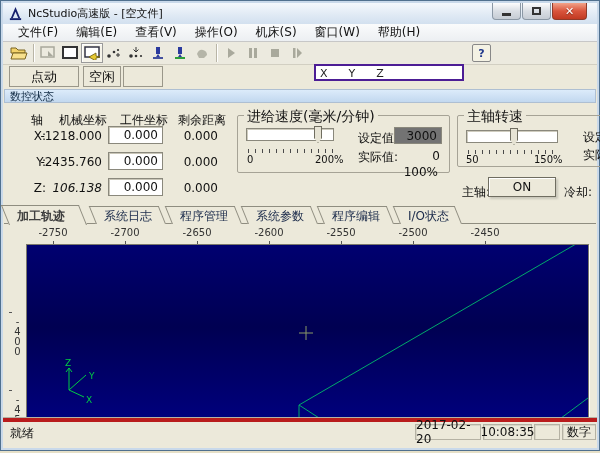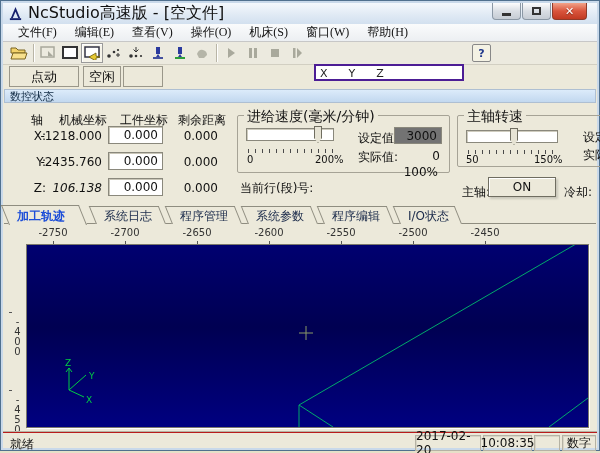--- a/index.html
+++ b/index.html
@@ -5,34 +5,34 @@
   * { margin:0; padding:0; box-sizing:border-box; }
   html,body { width:600px; height:453px; background:#e6e0c8; font-family:"DejaVu Sans","Liberation Sans",sans-serif; overflow:hidden; }
   #window { position:absolute; left:0; top:0; width:600px; height:451px;
     border:1px solid #50708e; background:#ece9da;
     box-shadow: inset 0 0 0 2px #c9d9ea; }
 
   
   #titlebar { position:absolute; left:2px; top:2px; right:2px; height:21px;
     background:linear-gradient(#f4f8fc,#dfe9f4 60%,#d2e0ef); display:flex; align-items:center; }
   #app-icon { width:15px; height:15px; margin:0 5px 0 5px; }
-  #title-text { font-size:16px; color:#111;text-align:center; }
+  #title-text { font-size:11px; color:#111;text-align:center; }
   #win-buttons { position:absolute; right:10px; top:0; display:flex; }
   .winbtn { width:29px; height:17px; border:1px solid #8b98a5; border-top:none;
     background:linear-gradient(#fdfdfd,#d9dee4 50%,#c5ccd4); border-radius:0 0 4px 4px;
     display:flex; align-items:center; justify-content:center; margin-left:1px; }
   .winbtn.close { width:35px; background:linear-gradient(#f2a389,#d9553d 50%,#c13a22); border-color:#8e3b2a; }
   .glyph-min { width:9px; height:3px; background:#333; margin-top:6px; }
   .glyph-max { width:9px; height:8px; border:2px solid #333; }
   .glyph-x { color:#fff; font-size:11px; font-weight:bold; line-height:1; text-shadow:0 1px 1px #7c2a18; }
 
   
   #menubar { position:absolute; left:2px; top:23px; right:2px; height:18px;
     background:linear-gradient(#fafbfc,#eceff2); border-bottom:1px solid #c7c7c7;
-    display:flex; align-items:center; padding-left:6px;font-family:Liberation Serif, serif; }
+    display:flex; align-items:center; padding-left:6px; }
   .menu-item { font-size:12px; color:#111; padding:1px 9px; }
 
   
   #toolbar { position:absolute; left:2px; top:41px; right:2px; height:23px;
     background:#eceadf; border-bottom:1px solid #d2cfc2; display:flex; align-items:center; padding-left:5px; }
   .tbtn { width:22px; height:20px; display:flex; align-items:center; justify-content:center; }
   .tbtn.pressed { border:1px solid #9a9a9a; background:#f6f4ea; box-shadow:inset 1px 1px 0 #fff; }
   .tsep { width:1px; height:18px; background:#b9b5a6; margin:0 3px; box-shadow:1px 0 0 #fff; }
   #axis-display { width:150px; height:17px; background:#fff; border:2px solid #4c1d95;
     font-size:11px; color:#222; padding:1px 4px; white-space:pre; margin-left:6px;margin-top:38px; }
@@ -74,37 +74,37 @@
     font-size:12px; color:#111; display:flex; align-items:center; justify-content:center; }
 
   
   #tabstrip { position:absolute; left:3px; top:204px; right:3px; height:19px; border-bottom:1px solid #8f8d80; }
   .tab { position:absolute; top:1px; height:18px; }
   .tab::before { content:""; position:absolute; inset:0; background:#ece9da; border:1px solid #8f8d80;
     border-bottom:none; transform:skewX(22deg); transform-origin:bottom left; }
   .tab > span { position:relative; display:block; font-size:12px; color:#1a2a4a; padding:2px 12px 0 8px; }
   .tab.active { z-index:2; top:0; height:20px; }
   .tab.active::before { background:#ece9da; box-shadow:0 2px 0 #ece9da; }
-  .tab.active > span { font-weight:bold; color:#1d4ed8; padding-top:3px; }
+  .tab.active > span { font-weight:bold; color:#404040; padding-top:3px; }
 
   
   #hruler { position:absolute; left:25px; top:224px; width:565px; height:19px; }
   .hrlbl { position:absolute; top:2px; font-size:10px; color:#333; transform:translateX(-50%); }
   .hrtick { position:absolute; bottom:0; width:1px; height:3px; background:#555; }
   #vruler { position:absolute; left:7px; top:243px; width:18px; height:184px; }
   .vrlbl { position:absolute; left:4px; font-size:10px; color:#333; writing-mode:vertical-rl; text-orientation:upright; letter-spacing:-1px; }
   .vrtick { position:absolute; left:1px; height:1px; width:3px; background:#555; }
   #plot { position:absolute; left:25px; top:243px; width:563px; height:184px;
     border:1px solid #7a786c; box-shadow:1px 1px 0 #fff;
     background:linear-gradient(180deg,#000070 0%,#000052 45%,#000080 100%); }
   #plot svg { position:absolute; inset:0; }
 
   
-  #statusbar { position:absolute; left:2px; bottom:2px; right:2px; height:16px; background:#ece9da;
-    border-top:1px solid #b91c1c; box-shadow:0 -1px 0 #b5b2a4; font-size:12px; color:#111; }
+  #statusbar { position:absolute; left:2px; bottom:2px; right:2px; height:30px; background:#ece9da;
+    border-top:4px solid #b91c1c; box-shadow:0 -1px 0 #b5b2a4; font-size:12px; color:#111; }
   .sb-pane { position:absolute; top:2px; height:16px; border:1px solid #b5b2a4;
     box-shadow:inset 1px 1px 0 #d8d5c6; display:flex; align-items:center; justify-content:center; }
   #sb-ready { position:absolute; left:7px; top:3px; }
 </style>
 </head>
 <body>
 
 <div id="window">
 
   <div id="titlebar">
@@ -258,21 +258,20 @@
       <div class="thumb" style="left:76px; top:10px;"></div>
       <div class="ticks" style="left:10px; top:33px; width:86px;"></div>
       <span class="small" style="left:9px; top:38px;">0</span>
       <span class="small" style="left:77px; top:38px;">200%</span>
       <span class="lbl" style="left:120px; top:14px;">设定值:</span>
       <div id="set-value-box" style="left:156px; top:11px;">3000</div>
       <span class="lbl" style="left:120px; top:33px;">实际值:</span>
       <span class="num" style="left:154px; top:33px; width:48px;">0</span>
     </div>
     <span class="num" style="left:354px; top:62px; width:80px;">100%</span>
-    <span class="lbl" style="left:236px; top:77px;">当前行(段)号:</span>
 
     <div class="groupbox" style="left:453px; top:12px; width:160px; height:52px;">
       <span class="grouplabel">主轴转速</span>
       <div class="groove" style="left:8px; top:14px; width:92px;"></div>
       <div class="thumb" style="left:52px; top:12px;"></div>
       <div class="ticks" style="left:10px; top:34px; width:90px;"></div>
       <span class="small" style="left:8px; top:38px;">50</span>
       <span class="small" style="left:76px; top:38px;">150%</span>
       <span class="lbl" style="left:125px; top:13px;">设定</span>
       <span class="lbl" style="left:125px; top:31px;">实际</span>

